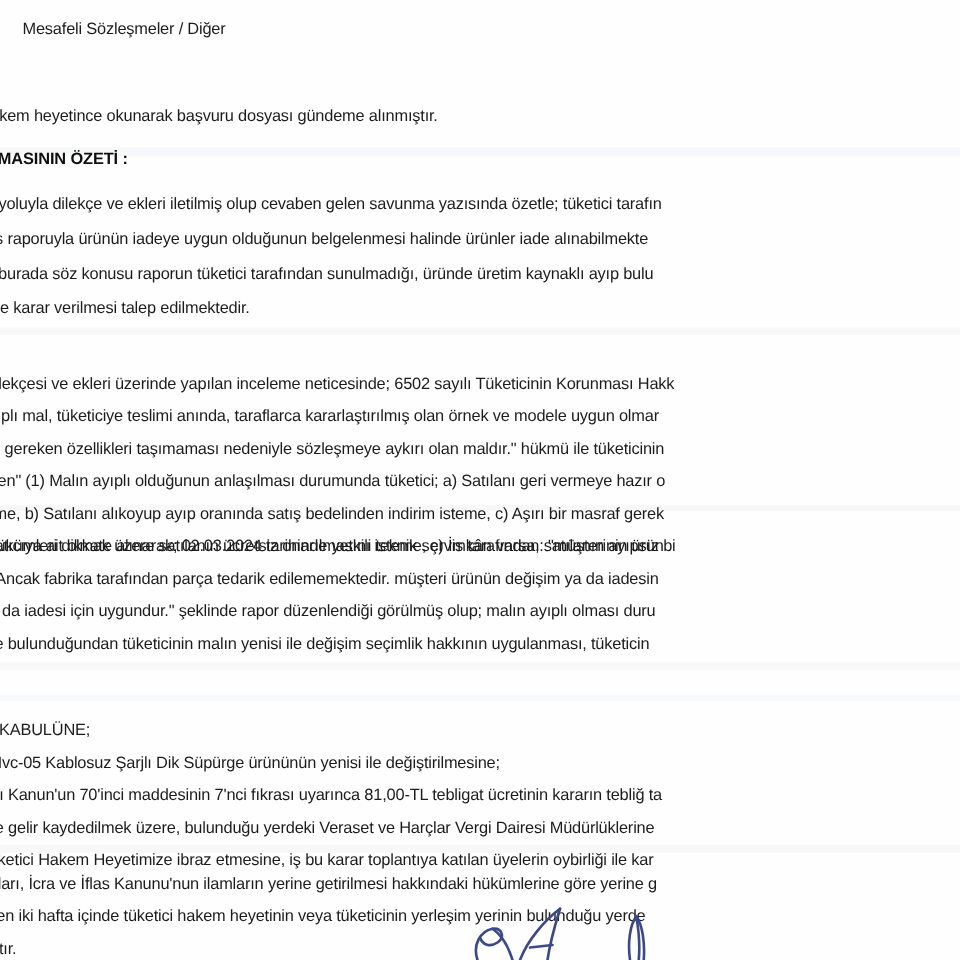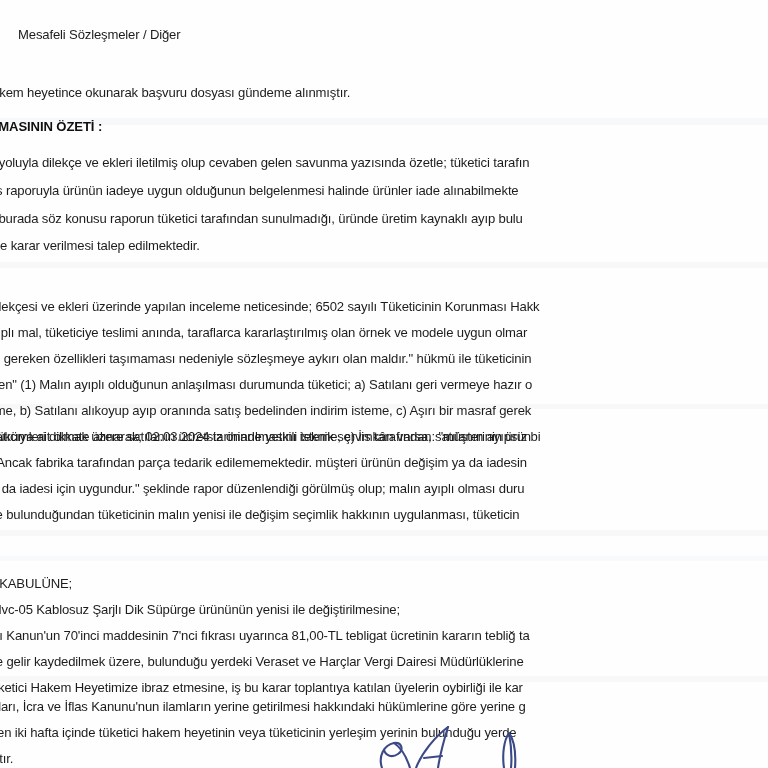--- a/index.html
+++ b/index.html
@@ -81,21 +81,21 @@
 
   <div class="scan-band" style="top:118px;height:7px;opacity:.55;"></div>
   <div class="scan-band" style="top:262px;height:6px;opacity:.5;"></div>
   <div class="scan-band" style="top:404px;height:5px;opacity:.45;"></div>
   <div class="scan-band" style="top:530px;height:6px;opacity:.5;"></div>
   <div class="scan-band" style="top:556px;height:5px;opacity:.4;"></div>
   <div class="scan-band" style="top:676px;height:6px;opacity:.5;"></div>
 
   <div class="doc-body">
 
-    <div class="line body-text" style="left:110px; top:28px;">Mesafeli Sözleşmeler / Diğer</div>
+    <div class="line body-text" style="left:110px; top:16px;">Mesafeli Sözleşmeler / Diğer</div>
 
     <div class="line body-text" style="left:0px; top:86px;">çesi ve ekleri hakem heyetince okunarak başvuru dosyası gündeme alınmıştır.</div>
 
     <div class="line heading" style="left:0px; top:120px;">İLENİN SAVUNMASININ ÖZETİ :</div>
 
     <div class="line body-text" style="left:0px; top:156px;">n firmaya posta yoluyla dilekçe ve ekleri iletilmiş olup cevaben gelen savunma yazısında özetle; tüketici tarafın</div>
     <div class="line body-text" style="left:0px; top:184px;"> için yetkili servis raporuyla ürünün iadeye uygun olduğunun belgelenmesi halinde ürünler iade alınabilmekte</div>
     <div class="line body-text" style="left:0px; top:212px;">im yapılabildiği, burada söz konusu raporun tüketici tarafından sunulmadığı, üründe üretim kaynaklı ayıp bulu</div>
     <div class="line body-text" style="left:0px; top:239px;"> şikayetin reddine karar verilmesi talep edilmektedir.</div>
 

